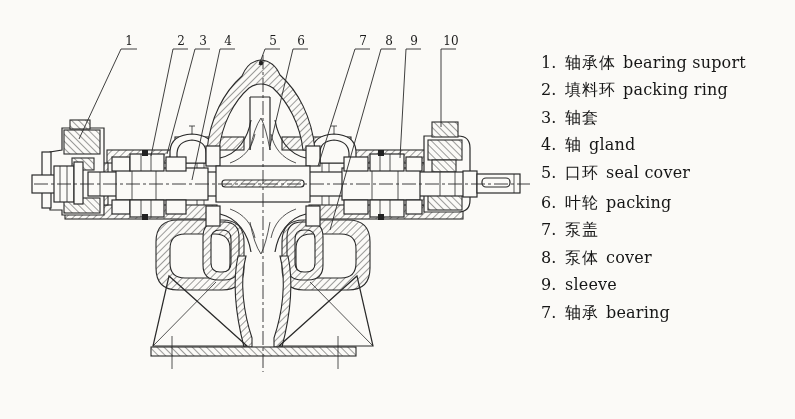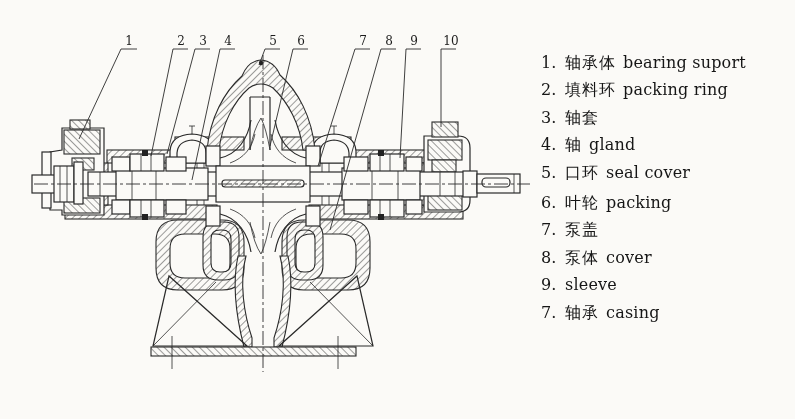--- a/index.html
+++ b/index.html
@@ -241,16 +241,16 @@
       <span class="legend-zh">泵体</span>
       <span class="legend-en">cover</span>
     </div>
     <div class="legend-row">
       <span class="legend-num">9.</span>
       <span class="legend-en">sleeve</span>
     </div>
     <div class="legend-row">
       <span class="legend-num">7.</span>
       <span class="legend-zh">轴承</span>
-      <span class="legend-en">casing</span>
+      <span class="legend-en">bearing</span>
     </div>
   </div>
 </div>
 
 </body></html>

